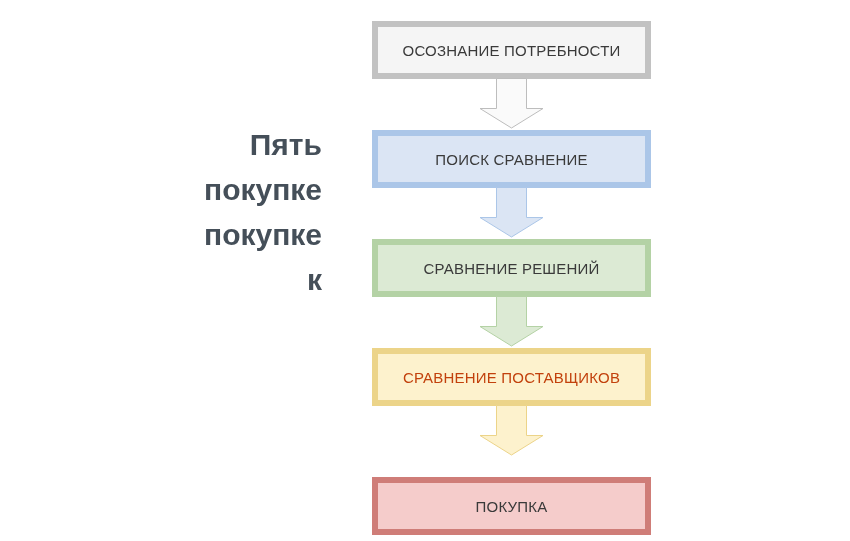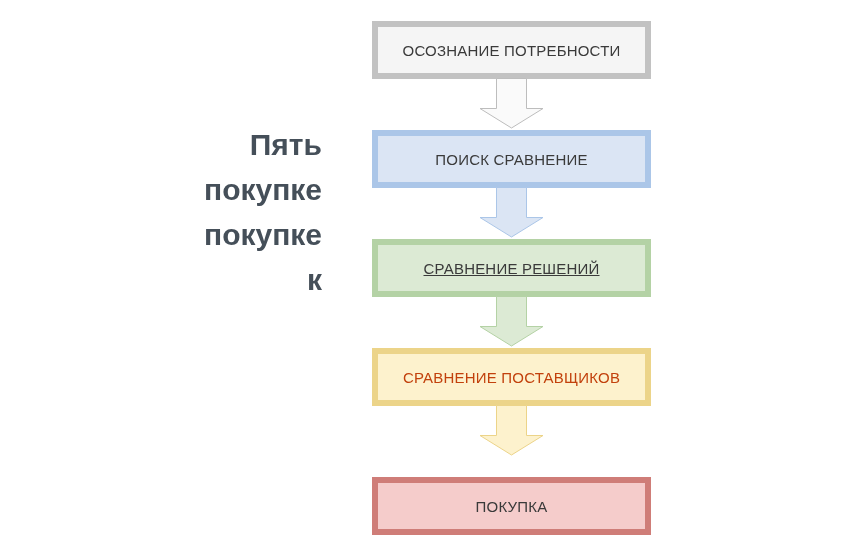--- a/index.html
+++ b/index.html
@@ -84,21 +84,21 @@
     <div class="stage-box" style="background: rgb(219, 229, 244); border-color: rgb(171, 198, 232); color: rgb(58, 58, 58);">
       <span class="stage-label">ПОИСК СРАВНЕНИЕ</span>
     </div>
 
     <div class="arrow-wrap">
       <svg width="65" height="51" viewBox="0 0 65 51">
         <polygon points="17.5,0.5 47.5,0.5 47.5,30.5 64,30.5 32.5,50 1,30.5 17.5,30.5" fill="#dbe5f4" stroke="#abc6e8" stroke-width="1" stroke-linejoin="miter"></polygon>
       </svg>
     </div>
 
-    <div class="stage-box" style="background: rgb(220, 234, 212); border-color: rgb(180, 210, 165); color: rgb(58, 58, 58); text-decoration: underline;">
+    <div class="stage-box" style="background: rgb(220, 234, 212); border-color: rgb(180, 210, 165); color: rgb(58, 58, 58);">
       <span class="stage-label">СРАВНЕНИЕ РЕШЕНИЙ</span>
     </div>
 
     <div class="arrow-wrap">
       <svg width="65" height="51" viewBox="0 0 65 51">
         <polygon points="17.5,0.5 47.5,0.5 47.5,30.5 64,30.5 32.5,50 1,30.5 17.5,30.5" fill="#dcead4" stroke="#b4d2a5" stroke-width="1" stroke-linejoin="miter"></polygon>
       </svg>
     </div>
 
     <div class="stage-box" style="background: rgb(253, 242, 205); border-color: rgb(236, 212, 137); color: #c2410c;">

